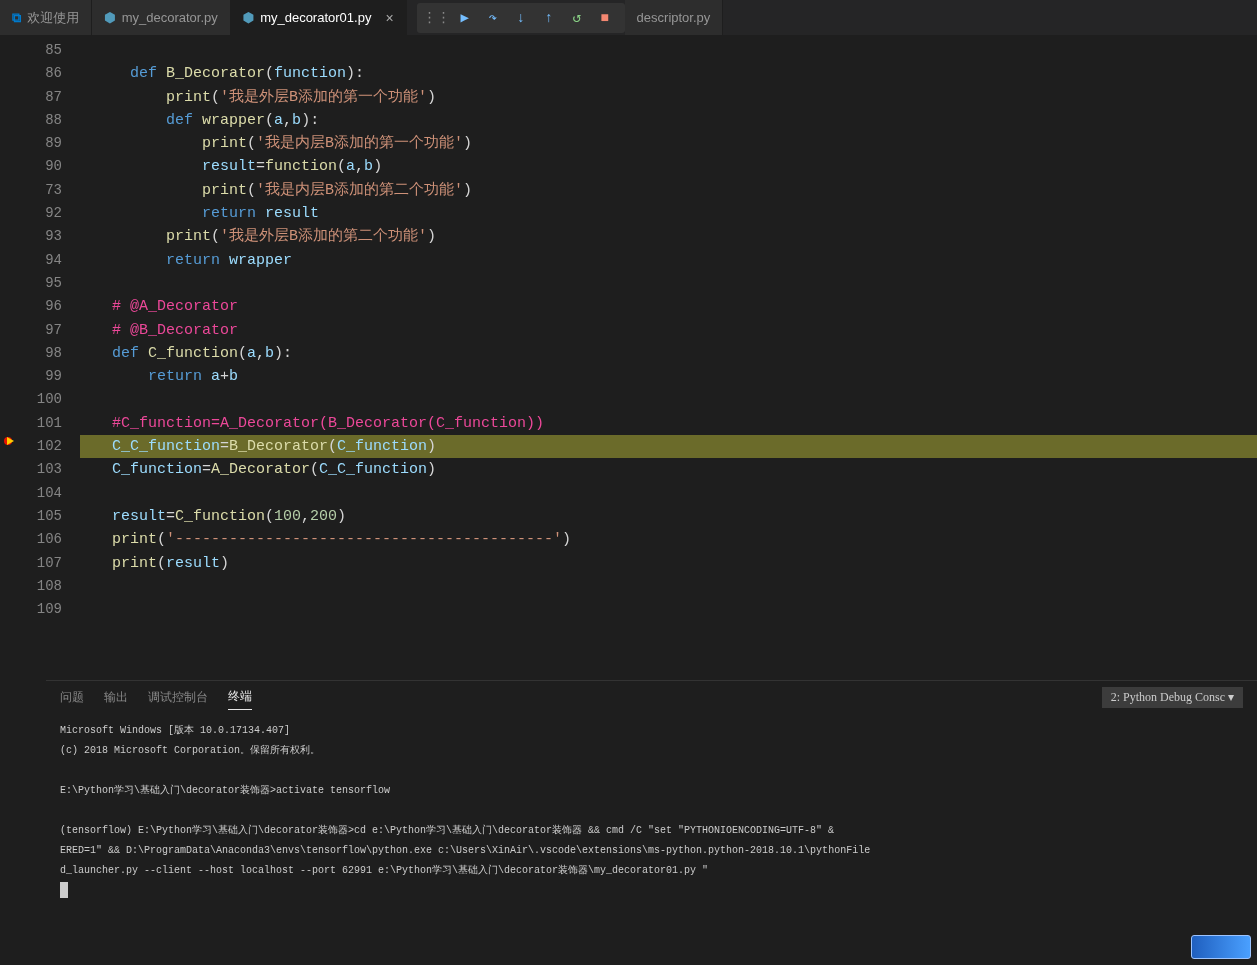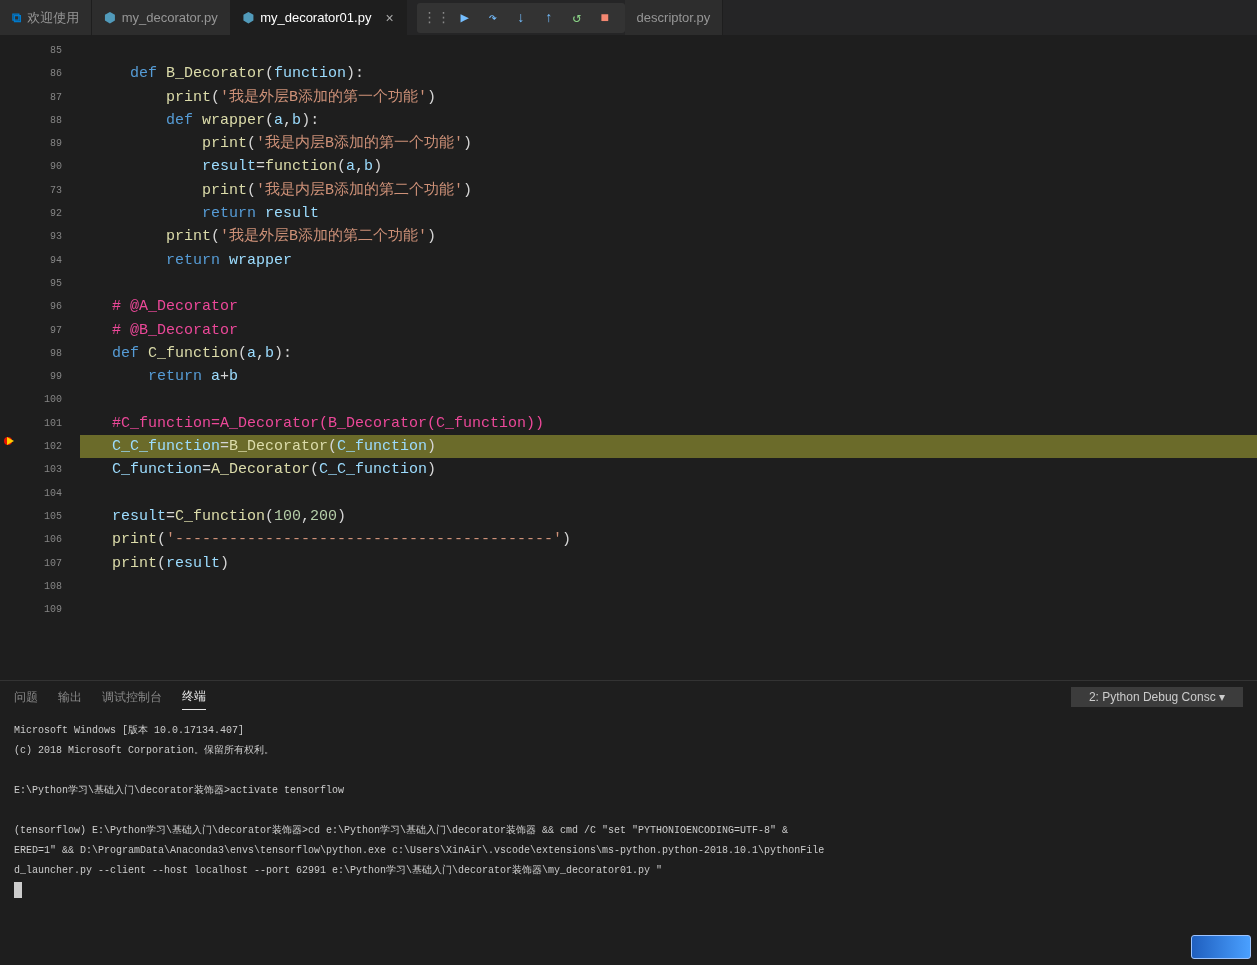--- a/index.html
+++ b/index.html
@@ -104,21 +104,21 @@
 .editor {
   flex: 1;
   display: flex;
   position: relative;
 }
 .line-numbers {
   width: 60px;
   text-align: right;
   color: #858585;
   padding-right: 18px;
-  font-size: 10px;
+  font-size: 14px;
   user-select: none;
   line-height: 23.3px;
   padding-top: 4px;
 }
 .code-area {
   flex: 1;
   font-size: 15px;
   line-height: 23.3px;
   padding-top: 4px;
   position: relative;
@@ -143,20 +143,21 @@
 .num { color: #b5cea8; }
 .cmt { color: #ec4899; }
 .punc { color: #d4d4d4; }
 
 .panel {
   height: 285px;
   border-top: 1px solid #333;
   background: #1e1e1e;
   display: flex;
   flex-direction: column;
+  margin-left: 46px;
 }
 .panel-tabs {
   display: flex;
   height: 32px;
   align-items: center;
   padding: 0 14px;
   font-size: 12px;
   font-family: -apple-system, 'Segoe UI', sans-serif;
   gap: 20px;
   color: #888;
@@ -167,23 +168,23 @@
 }
 .panel-tab.active {
   color: #e7e7e7;
   border-bottom: 1px solid #e7e7e7;
 }
 .panel-select {
   margin-left: auto;
   background: #3c3c3c;
   color: #ccc;
   border: 1px solid #3c3c3c;
-  padding: 2px 17px;
+  padding: 2px 8px;
   font-size: 12px;
-  font-family: Liberation Sans, sans-serif;
+  font-family: Liberation Serif, serif;
 }
 .terminal {
   flex: 1;
   padding: 8px 14px;
   font-size: 10px;
   color: #cccccc;
   line-height: 20px;
   overflow: hidden;
   white-space: pre-wrap;
   word-break: break-all;

